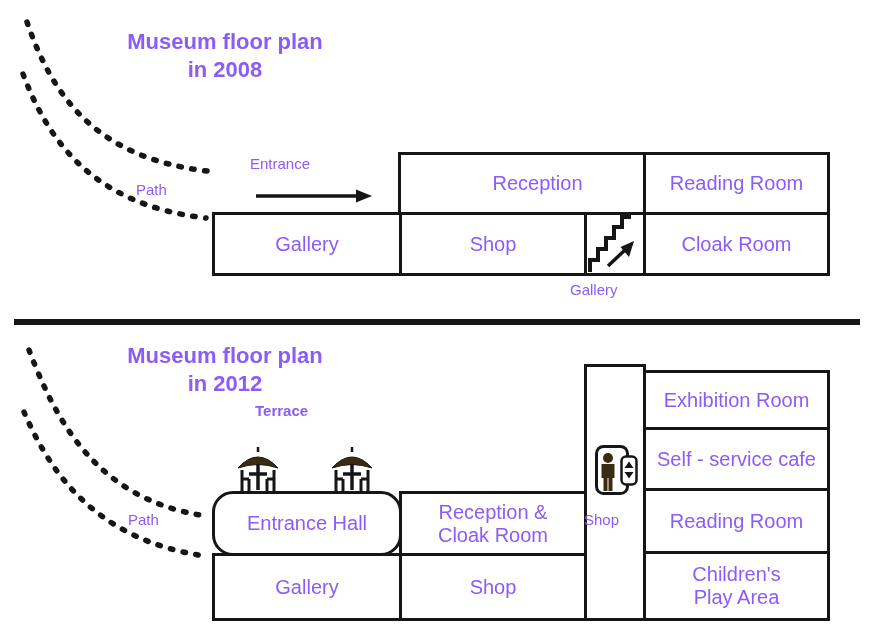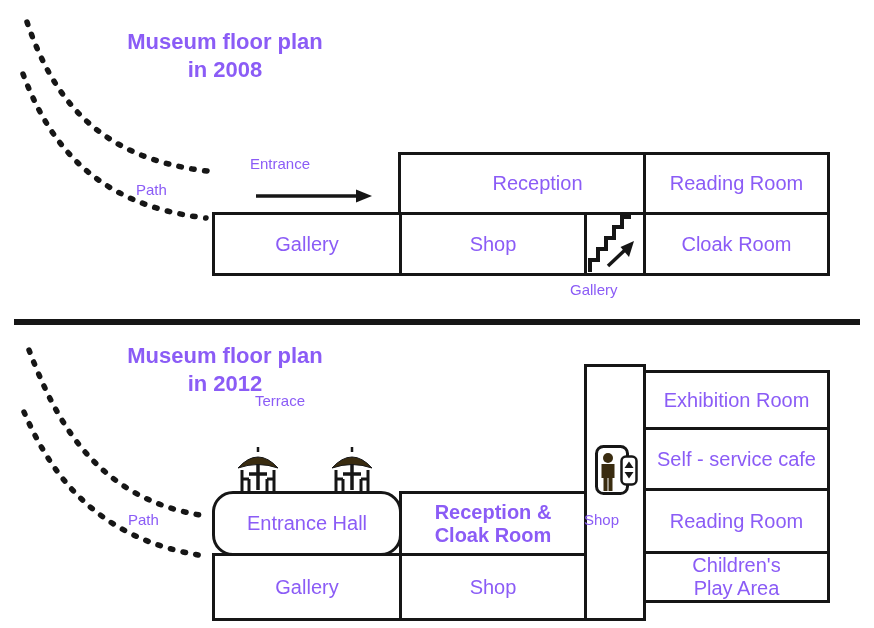--- a/index.html
+++ b/index.html
@@ -20,43 +20,43 @@
   .float-label {
     position:absolute; font-size:15px; text-align:left; z-index:3; white-space:pre-line;
   }
   #title-2008 { left:90px;  top:28px;  width:270px; }
   #title-2012 { left:90px;  top:342px; width:270px; }
 
   #path-2008    { left:136px; top:181px; width:64px; }
   #path-2012    { left:128px; top:511px; width:64px; }
   #entrance-lbl { left:250px; top:155px; width:120px; }
   #stairs-lbl   { left:570px; top:281px; width:92px;  }
-  #terrace-lbl  { left:255px; top:392px; width:100px; }
+  #terrace-lbl  { left:255px; top:402px; width:100px;font-weight:bold; }
   #lift-lbl     { left:584px; top:511px; width:62px;  }
 
   
   #r08-reception    { left:398px; top:152px; width:279px; height:63px; }
   #r08-reading      { left:643px; top:152px; width:187px; height:63px; }
   #r08-gallery      { left:212px; top:212px; width:190px; height:64px; }
   #r08-shop         { left:399px; top:212px; width:188px; height:64px; }
   #r08-stairs       { left:584px; top:212px; width:62px;  height:64px; }
   #r08-cloak        { left:643px; top:212px; width:187px; height:64px; }
 
   
   #divider { position:absolute; left:14px; top:319px; width:846px; height:6px;
              background:#161616; z-index:1; }
 
   
   #r12-lift         { left:584px; top:364px; width:62px;  height:257px; }
   #r12-exhibition   { left:643px; top:370px; width:187px; height:60px;  }
   #r12-cafe         { left:643px; top:427px; width:187px; height:64px;  }
   #r12-reading      { left:643px; top:488px; width:187px; height:66px;  }
-  #r12-children     { left:643px; top:551px; width:187px; height:52px;  }
+  #r12-children     { left:643px; top:551px; width:187px; height:70px;  }
   #r12-restaurant   { left:399px; top:430px; width:188px; height:64px;  }
-  #r12-reccloak     { left:399px; top:491px; width:188px; height:65px;font-weight:bold;  }
+  #r12-reccloak     { left:399px; top:491px; width:188px; height:65px;  }
   #r12-shop         { left:399px; top:553px; width:188px; height:68px;  }
   #r12-entrancehall { left:212px; top:491px; width:190px; height:65px;border-radius:21px;  }
   #r12-gallery      { left:212px; top:553px; width:190px; height:68px;  }
 
   #overlay { position:absolute; left:0; top:0; width:874px; height:628px;
              z-index:2; pointer-events:none; }
   .dotted { fill:none; stroke:#161616; stroke-width:5.5;
             stroke-linecap:round; stroke-dasharray:2.5 10.5; }
   .ln   { stroke:#161616; fill:none; }
   .fillk{ fill:#161616; stroke:none; }

